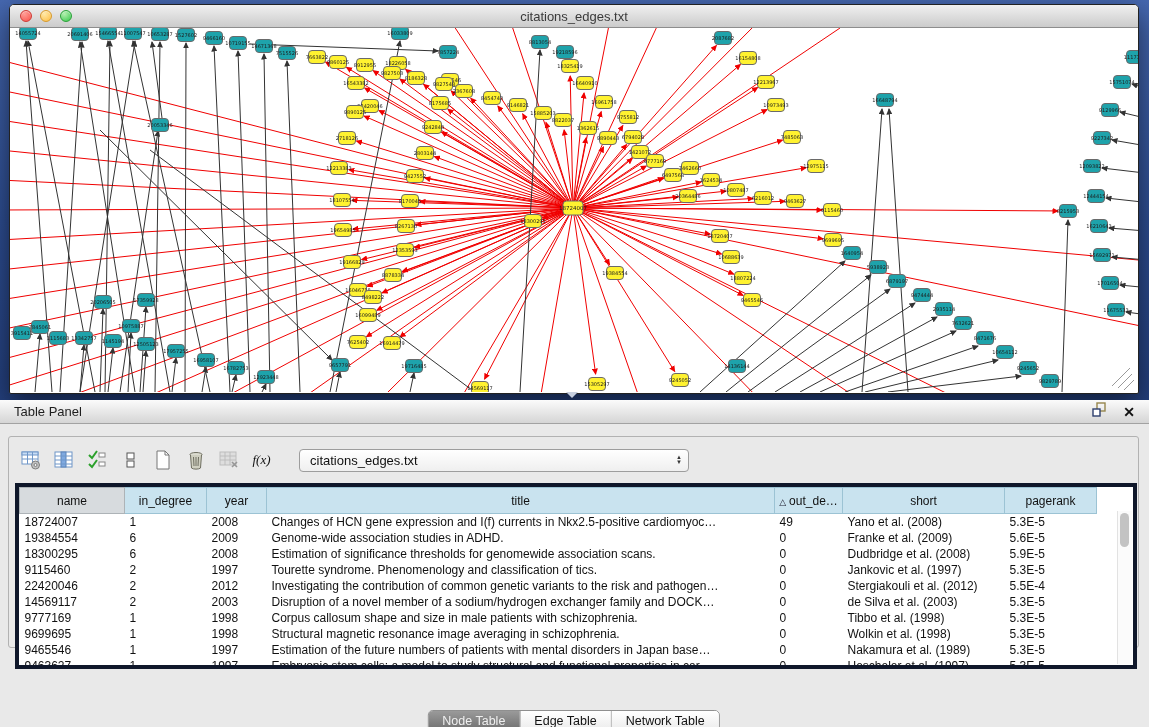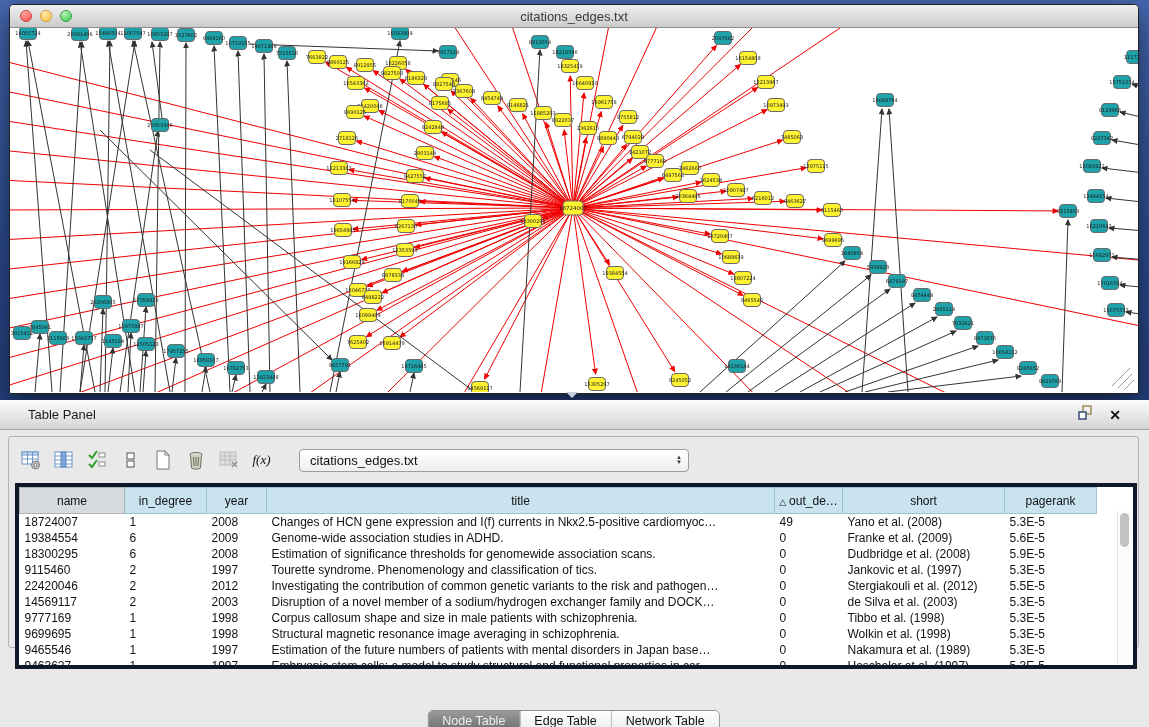--- a/index.html
+++ b/index.html
@@ -29,22 +29,22 @@
   #net-svg .node.y rect{fill:#FFF230;}
   #net-svg .node.t rect{fill:#1EA3AB;}
   #net-svg .nlabel{font-size:5px;fill:#1c1c1c;text-anchor:middle;font-family:"DejaVu Sans",sans-serif;}
   #net-svg .hub .nlabel{font-size:5.5px;}
   .splitter{position:absolute;left:566px;top:392px;width:0;height:0;
             border-left:6px solid transparent;border-right:6px solid transparent;
             border-top:6px solid #c7cfdf;}
 
   
   .table-panel{position:absolute;left:0;top:400px;width:1149px;height:327px;background:#e9e9e9;}
-  .panel-header{height:30px;background:linear-gradient(#fbfbfb,#d5d5d5);
-                border-bottom:1px solid #a2a2a2;display:flex;align-items:center;padding:0 28px;box-sizing:border-box;}
+  .panel-header{height:24px;background:linear-gradient(#fbfbfb,#d5d5d5);
+                border-bottom:1px solid #a2a2a2;display:flex;align-items:center;padding:0 14px;box-sizing:border-box;}
   .panel-title{font-size:13px;color:#1e1e1e;}
   .panel-header-icons{margin-left:auto;display:flex;gap:16px;align-items:center;}
   .close-x{font-size:14px;font-weight:bold;color:#111;line-height:14px;}
 
   .inner-panel{position:absolute;left:8px;top:36px;width:1131px;height:212px;
                border:1px solid #b2b2b2;border-radius:3px;background:#e9e9e9;box-sizing:border-box;}
   .toolbar{position:absolute;left:8px;top:3px;height:40px;display:flex;align-items:center;gap:6px;}
   .tb-btn{width:27px;height:27px;display:flex;align-items:center;justify-content:center;
           background:transparent;border:none;padding:0;}
   .fx{font-family:"Liberation Serif",serif;font-style:italic;font-size:13px;color:#111;}
@@ -898,21 +898,21 @@
               <td>Jankovic et al. (1997)</td>
               <td>5.3E-5</td>
             </tr>
             <tr>
               <td>22420046</td>
               <td>2</td>
               <td>2012</td>
               <td>Investigating the contribution of common genetic variants to the risk and pathogen…</td>
               <td>0</td>
               <td>Stergiakouli et al. (2012)</td>
-              <td>5.5E-5</td>
+              <td>5.5E-4</td>
             </tr>
             <tr>
               <td>14569117</td>
               <td>2</td>
               <td>2003</td>
               <td>Disruption of a novel member of a sodium/hydrogen exchanger family and DOCK…</td>
               <td>0</td>
               <td>de Silva et al. (2003)</td>
               <td>5.3E-5</td>
             </tr>

